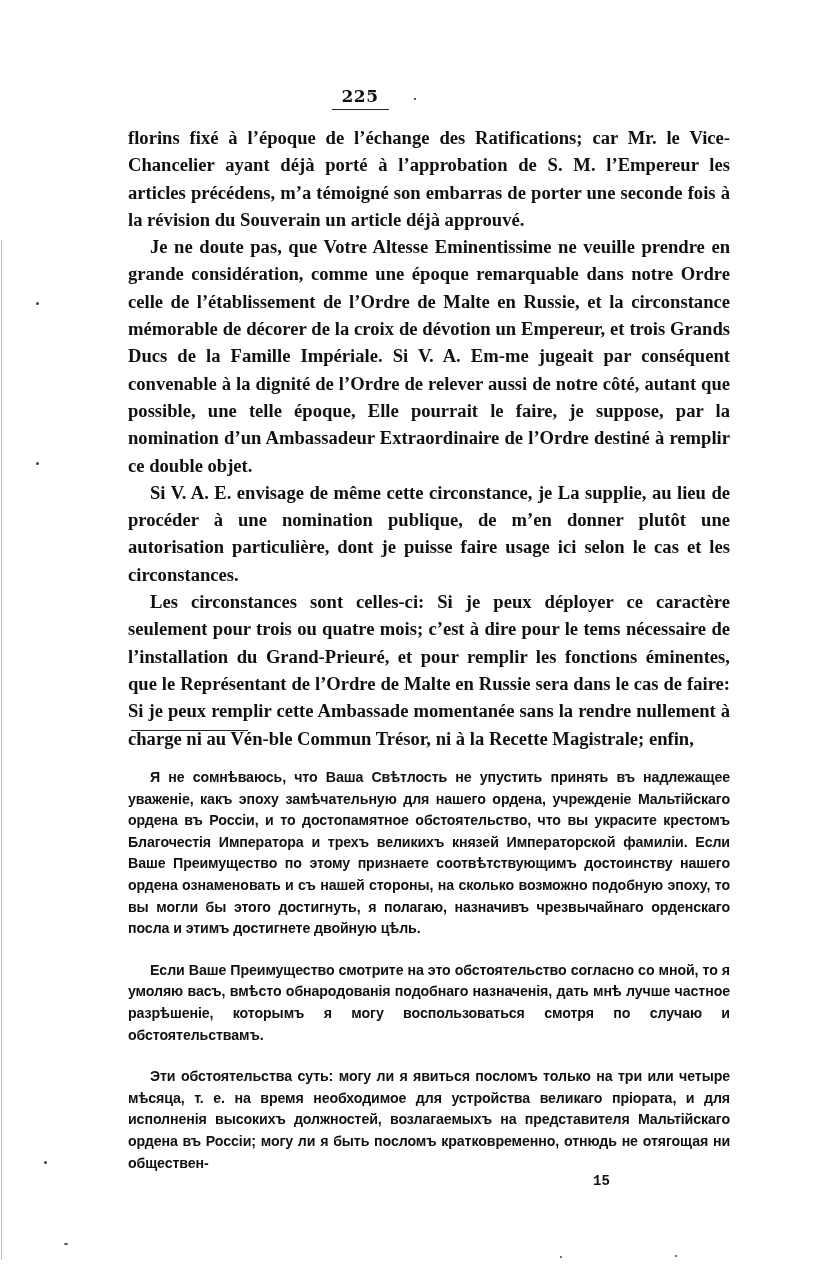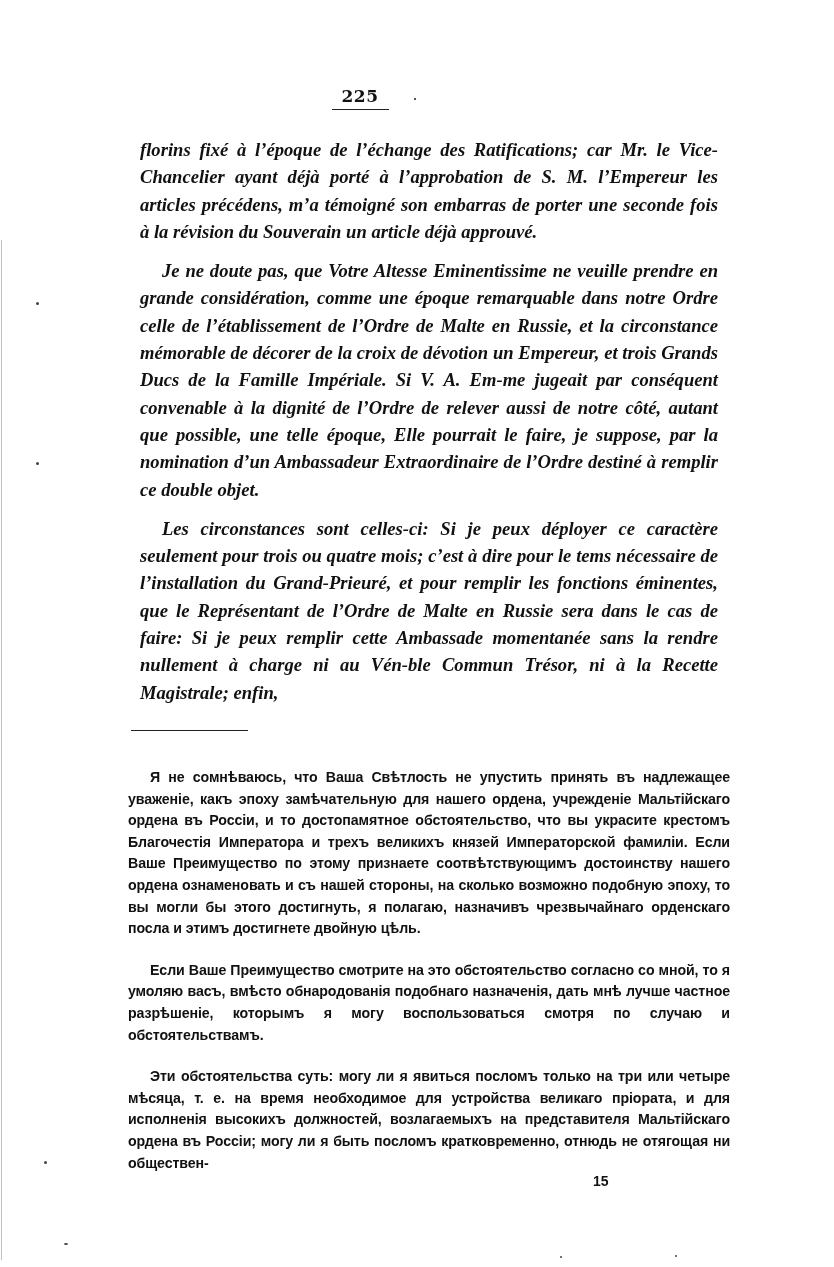--- a/index.html
+++ b/index.html
@@ -60,23 +60,22 @@
       top: 124px;
       left: 128px;
       width: 602px;
       font-family: "Liberation Serif", serif;
       font-weight: bold;
       font-size: 18.6px;
       line-height: 27.3px;
       text-align: justify;
     }
     .main-text p {
-      margin: 12px;
+      margin: 0;
       text-indent: 0;
-      font-style: italic;
     }
     .main-text p.indent {
       text-indent: 22px;
     }
     .footnote-rule {
       position: absolute;
       top: 730px;
       left: 131px;
       width: 117px;
       height: 0;
@@ -100,21 +99,21 @@
     .footnote-text p.indent {
       text-indent: 22px;
     }
     .footnote-text p.gap {
       margin-top: 20px;
     }
     .signature-number {
       position: absolute;
       top: 1173px;
       left: 593px;
-      font-family: Liberation Sans, sans-serif;
+      font-family: Liberation Mono, monospace;
       font-weight: bold;
       font-size: 14px;
     }
   </style>
 </head>
 <body>
 
 <div class="left-edge"></div>
 <div class="speck" style="left:36px;top:302px;"></div>
 <div class="speck" style="left:36px;top:462px;"></div>
@@ -124,20 +123,21 @@
 <div class="speck" style="left:675px;top:1255px;width:2px;height:2px;"></div>
 
 <div class="page-header">
   <span class="page-number">225</span>
 </div>
 <div class="header-dot"></div>
 
 <div class="main-text">
   <p>florins fixé à l’époque de l’échange des Ratifications; car Mr. le Vice-Chancelier ayant déjà porté à l’approbation de S. M. l’Empereur les articles précédens, m’a témoigné son embarras de porter une seconde fois à la révision du Souverain un article déjà approuvé.</p>
   <p class="indent">Je ne doute pas, que Votre Altesse Eminentissime ne veuille prendre en grande considération, comme une époque remarquable dans notre Ordre celle de l’établissement de l’Ordre de Malte en Russie, et la circonstance mémorable de décorer de la croix de dévotion un Empereur, et trois Grands Ducs de la Famille Impériale. Si V. A. Em-me jugeait par conséquent convenable à la dignité de l’Ordre de relever aussi de notre côté, autant que possible, une telle époque, Elle pourrait le faire, je suppose, par la nomination d’un Ambassadeur Extraordinaire de l’Ordre destiné à remplir ce double objet.</p>
+  <p class="indent">Si V. A. E. envisage de même cette circonstance, je La supplie, au lieu de procéder à une nomination publique, de m’en donner plutôt une autorisation particulière, dont je puisse faire usage ici selon le cas et les circonstances.</p>
   <p class="indent">Les circonstances sont celles-ci: Si je peux déployer ce caractère seulement pour trois ou quatre mois; c’est à dire pour le tems nécessaire de l’installation du Grand-Prieuré, et pour remplir les fonctions éminentes, que le Représentant de l’Ordre de Malte en Russie sera dans le cas de faire: Si je peux remplir cette Ambassade momentanée sans la rendre nullement à charge ni au Vén-ble Commun Trésor, ni à la Recette Magistrale; enfin,</p>
 </div>
 
 <div class="footnote-rule"></div>
 
 <div class="footnote-text">
   <p class="indent gap">Я не сомнѣваюсь, что Ваша Свѣтлость не упустить принять въ надлежащее уваженіе, какъ эпоху замѣчательную для нашего ордена, учрежденіе Мальтійскаго ордена въ Россіи, и то достопамятное обстоятельство, что вы украсите крестомъ Благочестія Императора и трехъ великихъ князей Императорской фамиліи. Если Ваше Преимущество по этому признаете соотвѣтствующимъ достоинству нашего ордена ознаменовать и съ нашей стороны, на сколько возможно подобную эпоху, то вы могли бы этого достигнуть, я полагаю, назначивъ чрезвычайнаго орденскаго посла и этимъ достигнете двойную цѣль.</p>
   <p class="indent gap">Если Ваше Преимущество смотрите на это обстоятельство согласно со мной, то я умоляю васъ, вмѣсто обнародованія подобнаго назначенія, дать мнѣ лучше частное разрѣшеніе, которымъ я могу воспользоваться смотря по случаю и обстоятельствамъ.</p>
   <p class="indent gap">Эти обстоятельства суть: могу ли я явиться посломъ только на три или четыре мѣсяца, т. е. на время необходимое для устройства великаго пріората, и для исполненія высокихъ должностей, возлагаемыхъ на представителя Мальтійскаго ордена въ Россіи; могу ли я быть посломъ кратковременно, отнюдь не отягощая ни обществен-</p>
 </div>

